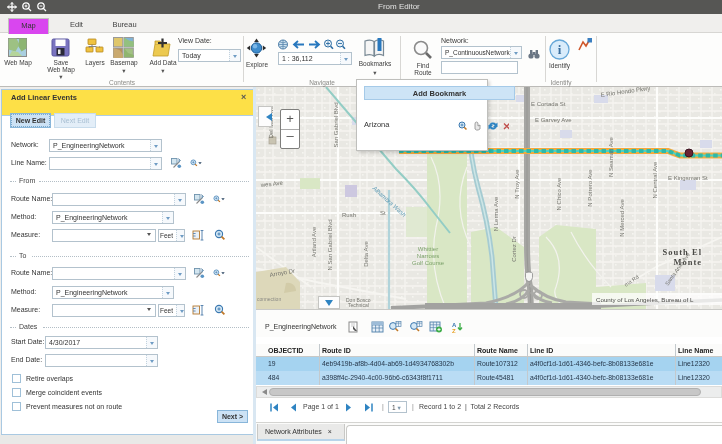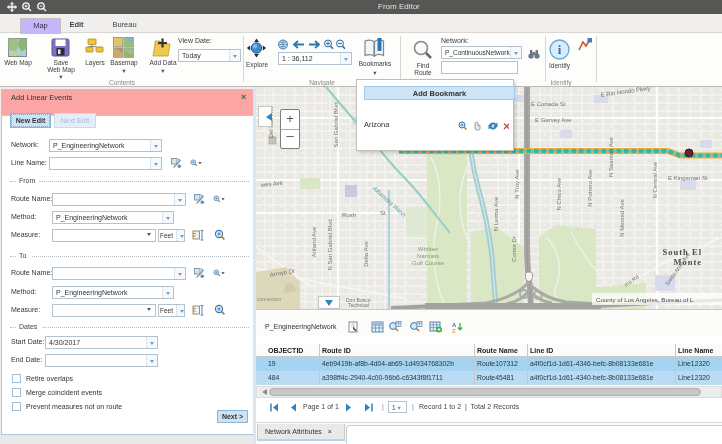--- a/index.html
+++ b/index.html
@@ -7,53 +7,53 @@
 body { position:relative; font-family:"Liberation Sans", sans-serif; background:#efeeec; color:#333; }
 .abs { position:absolute; }
 
 
 #topbar { left:0; top:0; width:722px; height:14px; background:#565654; }
 #topbar .ttl { position:absolute; left:378px; top:2px; font-size:8px; color:#e3e3e3; }
 
 
 #tabstrip { left:0; top:14px; width:722px; height:19px; background:#f0efed; border-bottom:1px solid #d7d6d3; }
 .tab { position:absolute; top:4px; height:15px; width:41px; text-align:center; font-size:7.5px; color:#444; line-height:14px; }
-.tab.active { background:#c4b5fd; border:1px solid #c2c1be; border-bottom:none; color:#333; height:16px; z-index:3;margin-left:12px; }
+.tab.active { background:#d946ef; border:1px solid #c2c1be; border-bottom:none; color:#333; height:16px; z-index:3; }
 
 
 #ribbon { left:0; top:33px; width:722px; height:54px; background:#fdfdfc; border-bottom:1px solid #bcbbb8; }
 .rsep { position:absolute; top:3px; width:1px; height:46px; background:#d8d7d4; }
 .glabel { position:absolute; top:46px; font-size:6.5px; color:#8a8a86; width:80px; text-align:center; }
 .btnlbl { position:absolute; font-size:6.5px; color:#3c3c3c; text-align:center; line-height:7px; }
 .dd { position:absolute; background:#fff; border:1px solid #b3c2cd; height:13px; }
 .dd .db { position:absolute; right:0; top:0; width:11px; height:100%; background:#f6f9fc; border-left:1px dotted #c2d2de; }
 .dd .db:after { content:""; position:absolute; left:3px; top:5px; border:2.5px solid transparent; border-top:3px solid #6f9cc4; }
 .dd .val { position:absolute; left:3px; top:2px; font-size:7px; color:#333; white-space:nowrap; }
 .slbl { position:absolute; font-size:7px; color:#3a3a3a; }
 
 
 #panel { left:1px; top:89px; width:255px; height:346px; background:#fff; border:1px solid #a9c9e2; }
-#panel .hdr { position:absolute; left:0; top:0; width:100%; height:26px; background:#fca5a5; border-bottom:1px solid #aecde6; font-size:7.5px; font-weight:normal; color:#333; line-height:16px; padding-left:9px; }
+#panel .hdr { position:absolute; left:0; top:0; width:100%; height:26px; background:#fde047; border-bottom:1px solid #aecde6; font-size:7.5px; font-weight:bold; color:#333; line-height:16px; padding-left:9px; }
 #panel .hx { position:absolute; right:5px; top:3px; width:9px; height:9px; font-size:9px; line-height:9px; color:#555; font-weight:bold; }
 .pbtn { position:absolute; font-size:7px; font-weight:bold; text-align:center; border:1px solid #88b6da; background:#cce2f5; color:#333; }
 .pbtn.dis { background:#e3eef8; border-color:#c8dcec; color:#a8bfd2; font-weight:normal; }
 .plbl { position:absolute; font-size:7px; color:#333; }
 .psec { position:absolute; font-size:7px; color:#444; width:239px; left:8px; }
 .psec .ln { position:absolute; top:4px; border-top:1px dotted #b3bec6; height:0; }
 .pchk { position:absolute; width:9px; height:9px; background:#fff; border:1px solid #9fc0d8; }
 .nextbtn { position:absolute; left:215px; top:320px; width:31px; height:13px; background:#cce2f5; border:1px solid #88b6da; font-size:7px; font-weight:bold; text-align:center; line-height:12px; color:#333; }
 
 
 .fic { position:absolute; width:12px; height:12px; }
 
 
 #map { left:256px; top:87px; width:466px; height:222px; overflow:hidden; background:#e9e8e3; }
 
 
-#bookmarks { left:356px; top:79px; width:158px; height:72px; background:#fff; border:1px solid #bfbfbc; box-shadow:2px 2px 3px rgba(0,0,0,0.15); }
+#bookmarks { left:356px; top:79px; width:132px; height:72px; background:#fff; border:1px solid #bfbfbc; box-shadow:2px 2px 3px rgba(0,0,0,0.15); }
 #bookmarks .addbtn { position:absolute; left:7px; top:6px; width:151px; height:14px; background:#cde4f6; border:1px solid #a5cae8; text-align:center; font-size:7.5px; font-weight:bold; color:#333; line-height:13px; }
 #bookmarks .bm1 { position:absolute; left:7px; top:24px; font-size:7.5px; color:#333;margin-top:16px; }
 #bookmarks .bm2 { position:absolute; left:7px; top:38px; width:151px; height:15px; background:#d6eafa; border:1px solid #abd0ec; font-size:7.5px; color:#333; line-height:14px; padding-left:3px; }
 
 
 #tablearea { left:256px; top:309px; width:466px; height:135px; background:#fff; border-top:1px solid #c9c9c6; }
 #tablearea .tbar { position:absolute; left:0; top:0; width:100%; height:27px; background:#fcfcfb; }
 #tablearea .tname { position:absolute; left:9px; top:13px; font-size:7px; color:#333; }
 .thead { position:absolute; left:0; top:34px; width:100%; height:13px; background:#fbfbfa; border-bottom:1px solid #c9c9c6; font-size:7px; font-weight:bold; color:#222; }
 .trow { position:absolute; left:0; width:100%; height:14px; font-size:6.8px; color:#253649; }
@@ -79,21 +79,21 @@
       <circle cx="35" cy="5" r="3.2"></circle>
         <path d="M37.4 7.4 L40 10"></path>
         <path d="M33.6 5 L36.4 5" stroke-width="1"></path>
     </g>
   </svg>
   <div class="ttl">From Editor</div>
 </div>
 
 <div id="tabstrip" class="abs">
   <div class="tab active" style="left:8px;">Map</div>
-  <div class="tab" style="left:56px;font-weight:bold;">Edit</div>
+  <div class="tab" style="left:56px;">Edit</div>
   <div class="tab" style="left:104px;">Bureau</div>
 </div>
 
 <div id="ribbon" class="abs">
   <div class="rsep" style="left:243px"></div>
   <div class="rsep" style="left:400px"></div>
   <div class="rsep" style="left:545px"></div>
   <div class="rsep" style="left:596px"></div>
   <div class="glabel" style="left:82px">Contents</div>
   <div class="glabel" style="left:282px">Navigate</div>

